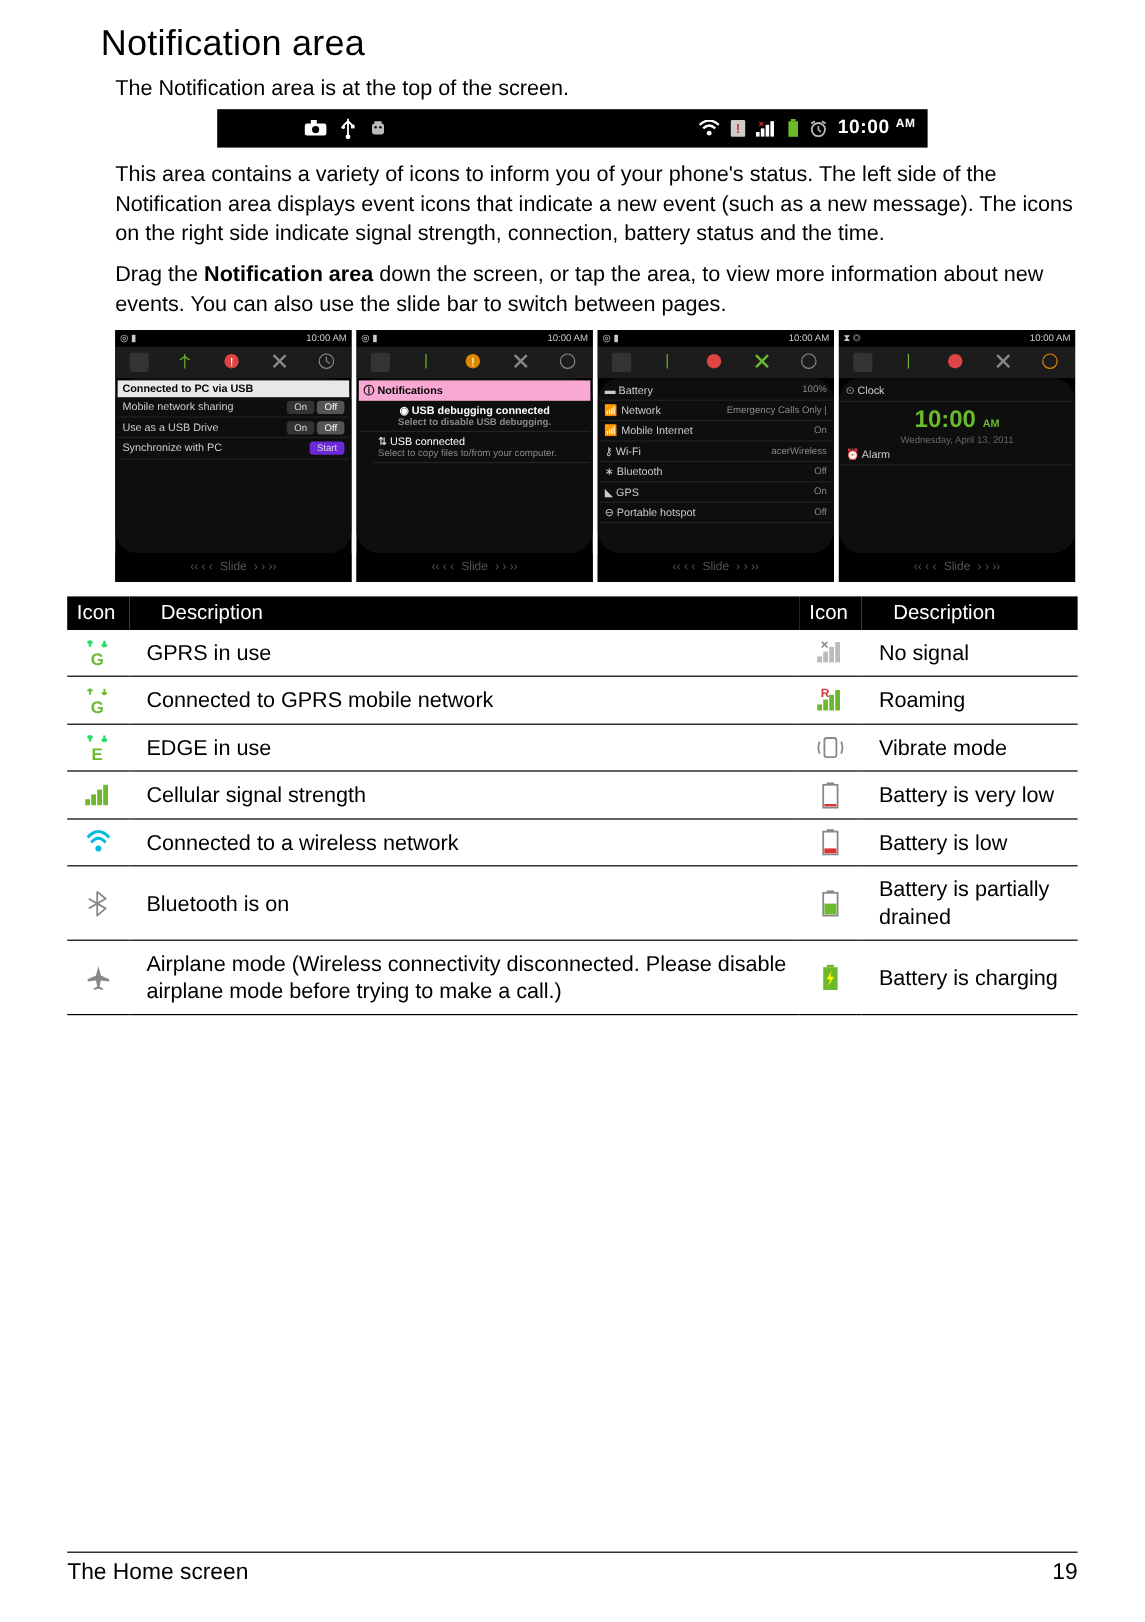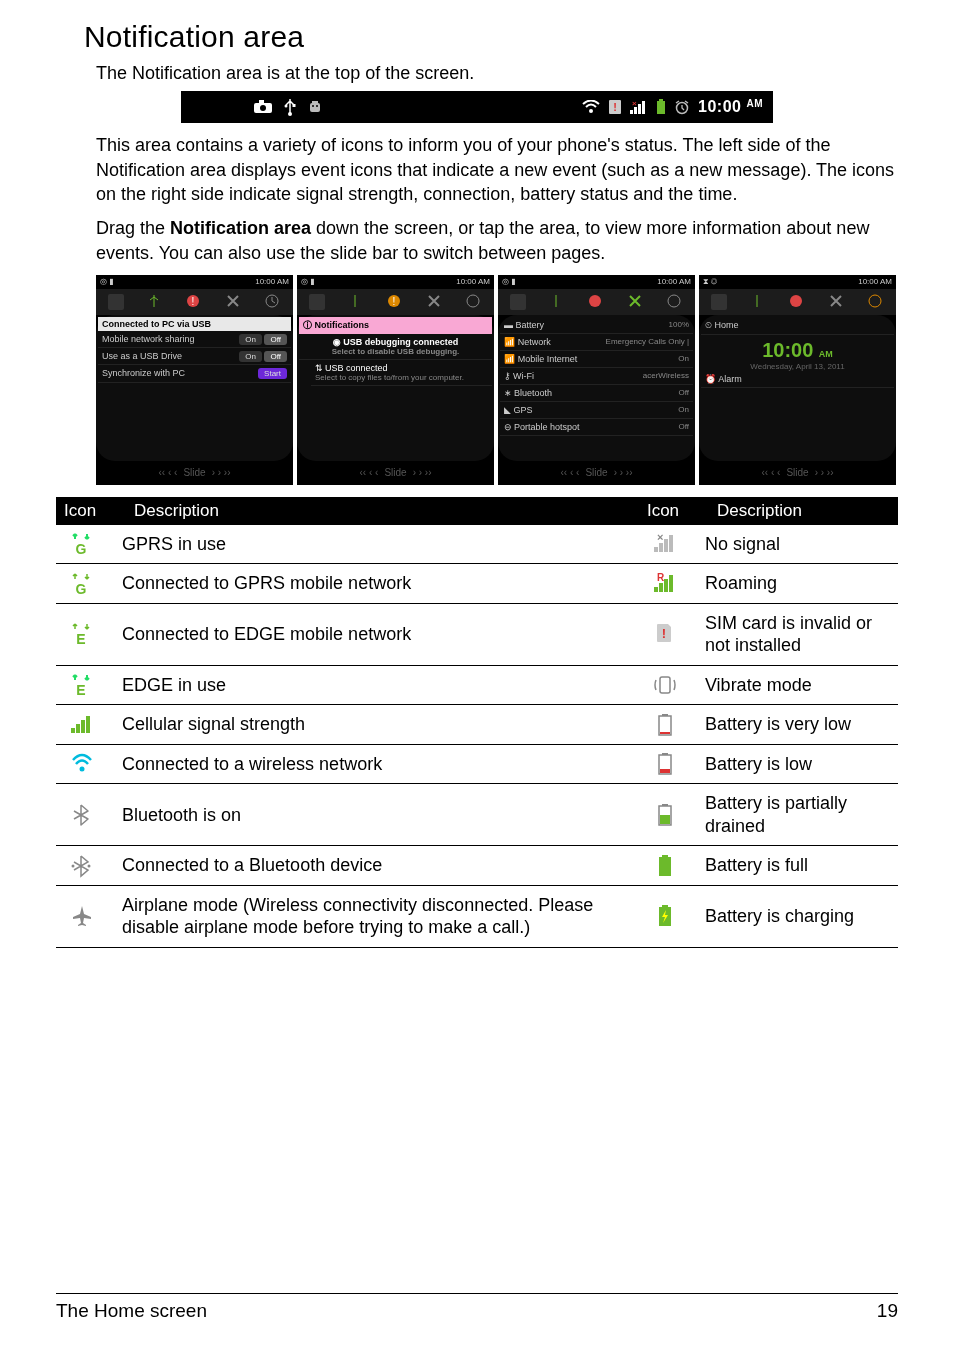--- a/index.html
+++ b/index.html
@@ -372,21 +372,21 @@
           </svg></span>
       <span><svg width="14" height="14">
             <path d="M2 2 L12 12 M12 2 L2 12" stroke="#888" stroke-width="2"></path>
           </svg></span>
       <span><svg width="14" height="14">
             <circle cx="7" cy="7" r="6" fill="none" stroke="#d80"></circle>
           </svg></span>
     </div>
     <div class="panel">
       <div class="row">
-          <span class="lbl">⏲ <span>Home</span></span>
+          <span class="lbl">⏲ <span>Clock</span></span>
         </div>
       <div class="clock"><span>10:00</span> <span style="font-size:9px;">AM</span><small>Wednesday, April 13, 2011</small></div>
       <div class="row">
           <span class="lbl">⏰ <span>Alarm</span></span>
         </div>
     </div>
     <div class="slider">
         <span>‹‹ ‹ ‹</span>
         <span>Slide</span>
         <span>› › ››</span>
@@ -543,34 +543,20 @@
         <td class="icon-cell">
           <svg width="24" height="24" viewBox="0 0 22 24">
             <use href="#ic-roaming"></use>
           </svg>
         </td>
         <td class="desc-cell">Roaming</td>
       </tr>
       <tr>
         <td class="icon-cell">
           <svg width="24" height="24" viewBox="0 0 22 24">
-            <use href="#ic-edge"></use>
-          </svg>
-        </td>
-        <td class="desc-cell">Connected to EDGE mobile network</td>
-        <td class="icon-cell">
-          <svg width="24" height="24" viewBox="0 0 22 24">
-            <use href="#ic-sim-invalid"></use>
-          </svg>
-        </td>
-        <td class="desc-cell">SIM card is invalid or not installed</td>
-      </tr>
-      <tr>
-        <td class="icon-cell">
-          <svg width="24" height="24" viewBox="0 0 22 24">
             <use href="#ic-edge-use"></use>
           </svg>
         </td>
         <td class="desc-cell">EDGE in use</td>
         <td class="icon-cell">
           <svg width="24" height="24" viewBox="0 0 22 24">
             <use href="#ic-vibrate"></use>
           </svg>
         </td>
         <td class="desc-cell">Vibrate mode</td>
@@ -609,34 +595,20 @@
             <use href="#ic-bluetooth"></use>
           </svg>
         </td>
         <td class="desc-cell">Bluetooth is on</td>
         <td class="icon-cell">
           <svg width="24" height="24" viewBox="0 0 22 24">
             <use href="#ic-batt-partial"></use>
           </svg>
         </td>
         <td class="desc-cell">Battery is partially drained</td>
-      </tr>
-      <tr>
-        <td class="icon-cell">
-          <svg width="24" height="24" viewBox="0 0 22 24">
-            <use href="#ic-bluetooth-connected"></use>
-          </svg>
-        </td>
-        <td class="desc-cell">Connected to a Bluetooth device</td>
-        <td class="icon-cell">
-          <svg width="24" height="24" viewBox="0 0 22 24">
-            <use href="#ic-batt-full"></use>
-          </svg>
-        </td>
-        <td class="desc-cell">Battery is full</td>
       </tr>
       <tr>
         <td class="icon-cell">
           <svg width="24" height="24" viewBox="0 0 22 24">
             <use href="#ic-airplane"></use>
           </svg>
         </td>
         <td class="desc-cell">Airplane mode (Wireless connectivity disconnected. Please disable airplane mode before trying to make a call.)</td>
         <td class="icon-cell">
           <svg width="24" height="24" viewBox="0 0 22 24">

